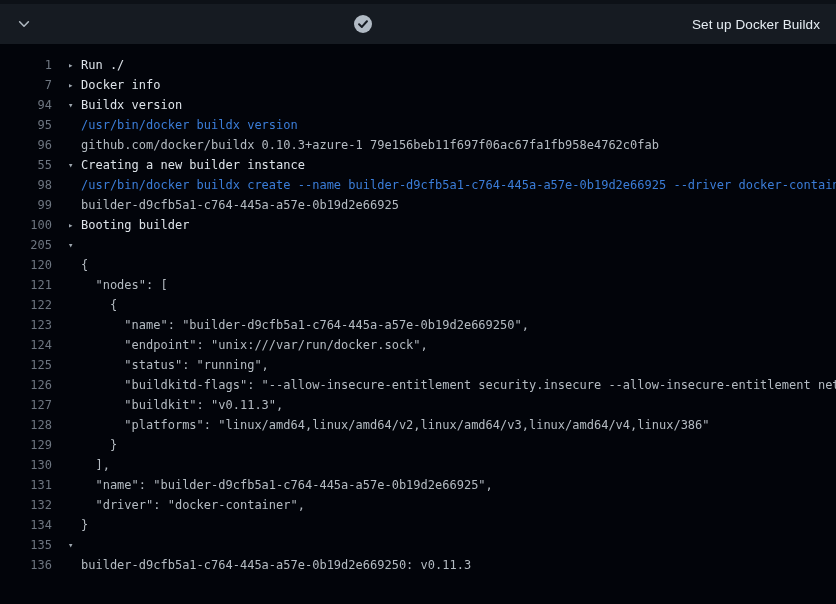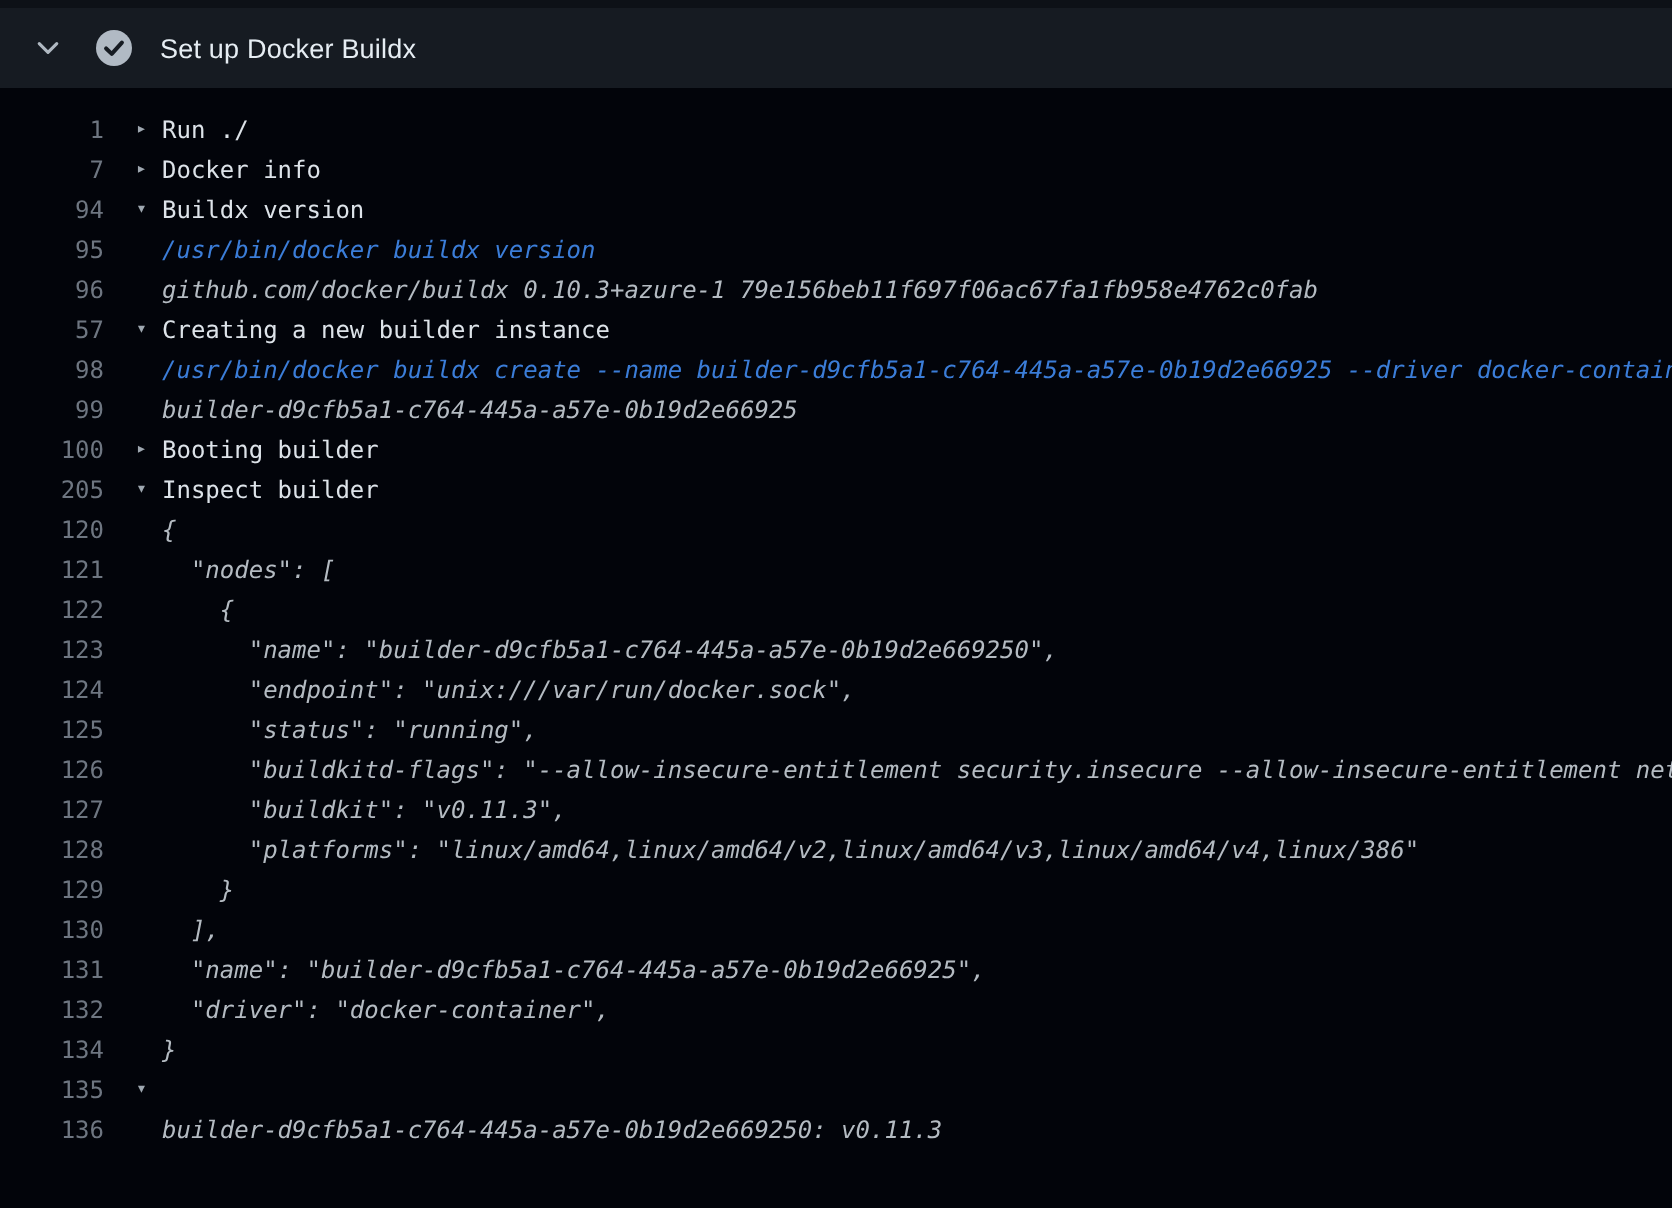--- a/index.html
+++ b/index.html
@@ -14,21 +14,21 @@
     --chevron:#afb8c1;
     --check-circle:#b1bac4;
     --check-mark:#161b22;
   }
   *{margin:0;padding:0;box-sizing:border-box;}
   html,body{width:836px;height:604px;overflow:hidden;}
   body{background:var(--log-bg);font-family:"Liberation Sans",sans-serif;}
   .top-strip{height:4px;background:var(--top-strip);}
   .step-header{
     height:40px;background:var(--header-bg);
-    display:flex;align-items:center;gap:8px;padding:0 16px;cursor:pointer;
+    display:flex;align-items:center;gap:8px;padding:0 16px;cursor:pointer;justify-content:space-between;
   }
   .chev{width:16px;height:16px;display:flex;align-items:center;justify-content:center;}
   .status{width:18px;height:18px;margin-left:8px;}
   .step-title{color:var(--title-text);font-size:13.5px;font-weight:500;margin-left:6px;letter-spacing:.1px;}
   .log{
     padding-top:11px;
     font-family:"DejaVu Sans Mono","Liberation Mono",monospace;
     font-size:12px;line-height:20px;
   }
   .row{display:flex;height:20px;white-space:pre;overflow:hidden;}
@@ -38,21 +38,21 @@
   }
   .content{padding-left:16px;display:flex;align-items:center;white-space:pre;}
   .marker{
     width:13px;display:inline-block;color:#9ea7b0;font-size:9px;
     line-height:20px;flex:0 0 13px;
   }
   .row.group{cursor:pointer;}
   .row.group .txt{color:var(--group-text);text-align:center;}
   .row.cmd .txt{color:var(--command-text);}
   .row.out .txt{color:var(--output-text);}
-  .row.plain .content{padding-left:29px;font-style:italic;}
+  .row.plain .content{padding-left:29px;}
   .txt{white-space:pre;}
 </style>
 </head>
 <body>
 
 <div class="top-strip"></div>
 
 <div class="step-header">
   <span class="chev">
     <svg width="14" height="14" viewBox="0 0 16 16">
@@ -83,38 +83,38 @@
   </div>
     <div class="row cmd plain">
     <span class="ln">95</span>
     <span class="content"><span class="txt">/usr/bin/docker buildx version</span></span>
   </div>
     <div class="row out plain">
     <span class="ln">96</span>
     <span class="content"><span class="txt">github.com/docker/buildx 0.10.3+azure-1 79e156beb11f697f06ac67fa1fb958e4762c0fab</span></span>
   </div>
     <div class="row group">
-    <span class="ln">57</span>
+    <span class="ln">55</span>
     <span class="content"><span class="marker">▾</span><span class="txt">Creating a new builder instance</span></span>
   </div>
     <div class="row cmd plain">
     <span class="ln">98</span>
     <span class="content"><span class="txt">/usr/bin/docker buildx create --name builder-d9cfb5a1-c764-445a-a57e-0b19d2e66925 --driver docker-container</span></span>
   </div>
     <div class="row out plain">
     <span class="ln">99</span>
     <span class="content"><span class="txt">builder-d9cfb5a1-c764-445a-a57e-0b19d2e66925</span></span>
   </div>
     <div class="row group">
     <span class="ln">100</span>
     <span class="content"><span class="marker">▸</span><span class="txt">Booting builder</span></span>
   </div>
     <div class="row group">
     <span class="ln">205</span>
-    <span class="content"><span class="marker">▾</span><span class="txt">Inspect builder</span></span>
+    <span class="content"><span class="marker">▾</span></span>
   </div>
     <div class="row out plain">
     <span class="ln">120</span>
     <span class="content"><span class="txt">{</span></span>
   </div>
     <div class="row out plain">
     <span class="ln">121</span>
     <span class="content"><span class="txt">  "nodes": [</span></span>
   </div>
     <div class="row out plain">

